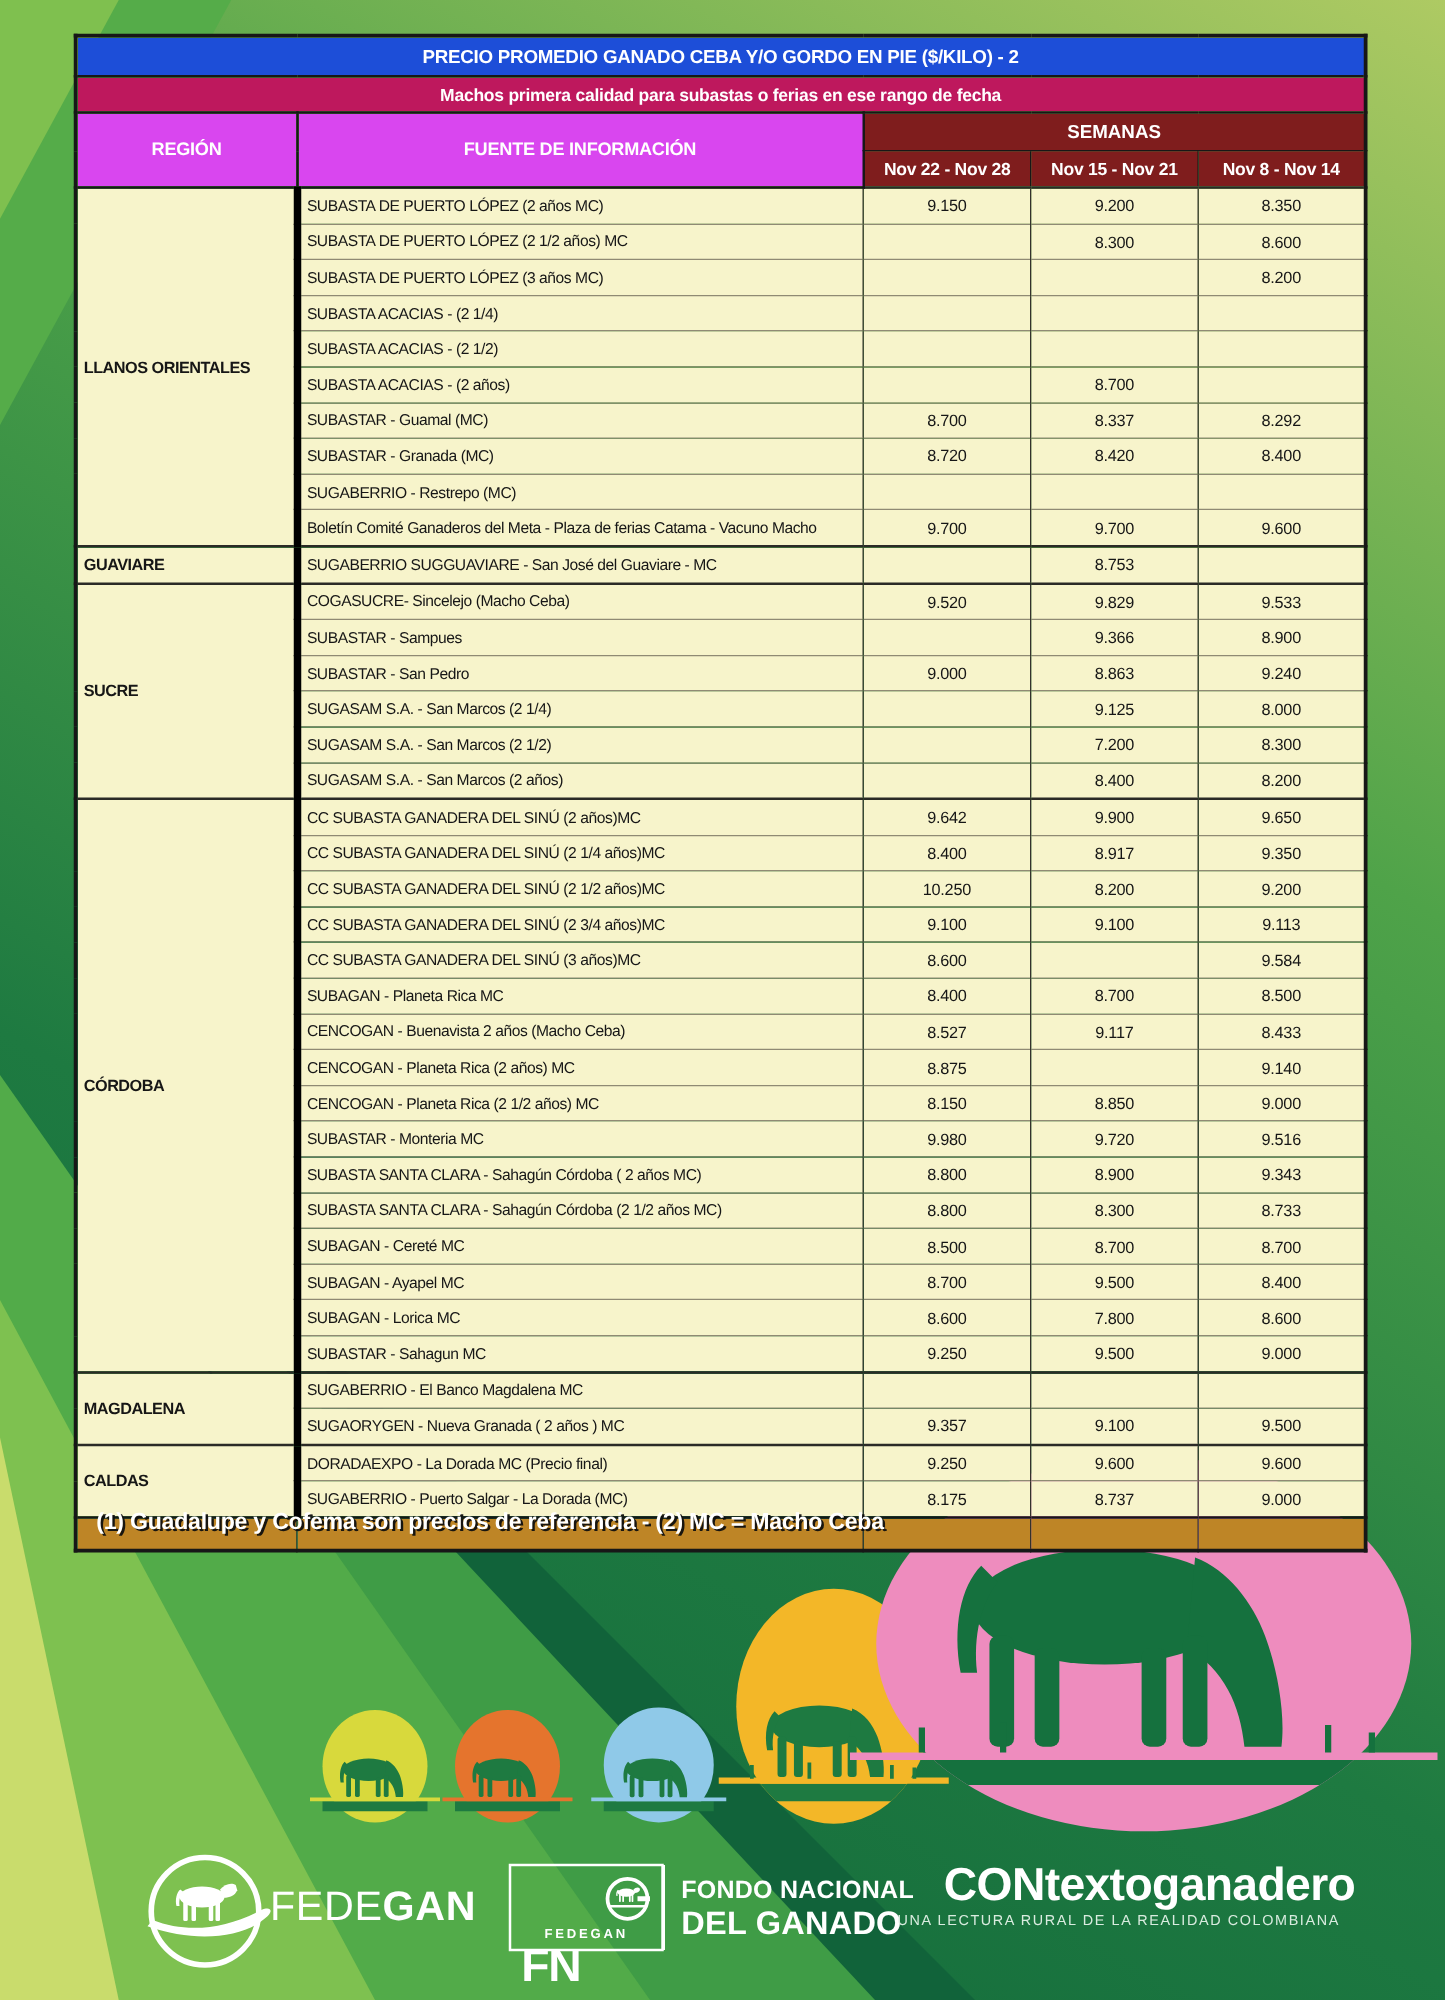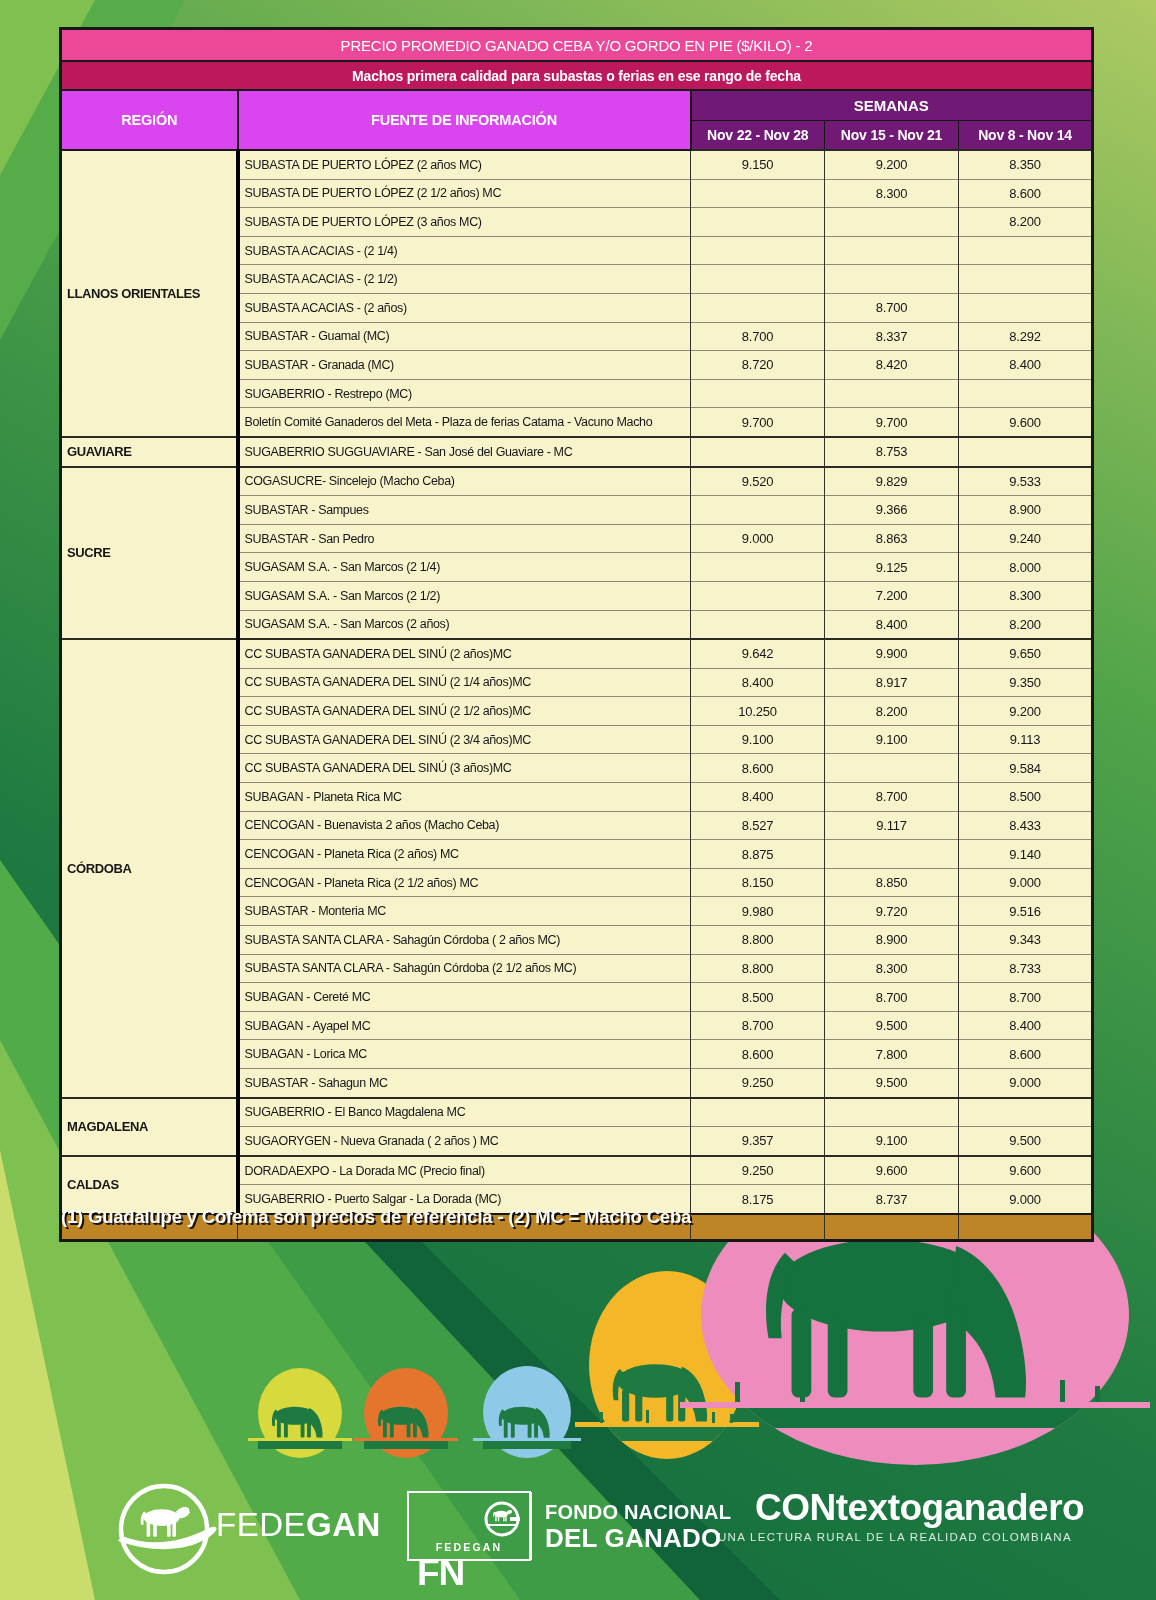--- a/index.html
+++ b/index.html
@@ -6,54 +6,54 @@
   .page{
     position:relative;width:1156px;height:1600px;overflow:hidden;
     font-family:"Liberation Sans",sans-serif;
   }
   .bg{position:absolute;left:0;top:0;z-index:0;}
   
   .sheet{position:absolute;left:59px;top:27px;z-index:2;}
   table{border-collapse:collapse;table-layout:fixed;width:1032px;border:3px solid #171717;}
   th,td{padding:0 5px;overflow:hidden;}
   .title-row th{
-    height:30px;background:#ec4899;color:#fff;font-size:15px;font-weight:400;
+    height:30px;background:#1d4ed8;color:#fff;font-size:15px;font-weight:700;
     text-align:center;border:2px solid #171717;letter-spacing:-0.2px;
   }
   .subtitle-row th{
     height:27px;background:#be185d;color:#fff;font-size:14px;font-weight:700;
     text-align:center;border:2px solid #171717;letter-spacing:-0.2px;
   }
   th.maroon{
     background:#d946ef;color:#fff;font-size:14.5px;font-weight:700;text-align:center;
     border:2px solid #171717;letter-spacing:-0.2px;
   }
   th.gold{
-    background:#701a75;color:#fff;font-weight:700;
+    background:#7f1d1d;color:#fff;font-weight:700;
     border:1.5px solid #171717;
   }
   th.semanas{height:29px;font-size:15px;}
   th.week{height:28px;font-size:14px;letter-spacing:-0.2px;margin-top:25px;}
   tbody td{
     background:#F7F4CB;height:27.6px;color:#161616;
     border-top:1px solid #8f8a74;border-left:1px solid #33312c;border-right:1px solid #33312c;
   }
   tbody tr.group-start td{border-top:2px solid #2b2a26;}
   td.region{
     font-weight:700;font-size:13px;letter-spacing:-0.4px;text-align:left;
-    vertical-align:middle;border-right:4px solid #000000;
+    vertical-align:middle;border-right:6px solid #000000;
   }
   td.src{font-size:12.5px;letter-spacing:-0.35px;text-align:left;white-space:nowrap;}
   td.val{font-size:13px;text-align:center;letter-spacing:-0.2px;}
   tbody tr.bottom-band td{
     background:#BE8526;height:24px;border-top:2px solid #171717;border-bottom:2px solid #171717;
   }
   
   .footnote{
-    position:absolute;left:61px;top:1206px;z-index:3;color:#fff;
+    position:absolute;left:77px;top:1206px;z-index:3;color:#fff;
     font-size:18.5px;font-weight:700;letter-spacing:-0.2px;
     text-shadow:2px 2px 0 rgba(15,15,15,0.95);white-space:nowrap;
   }
   
   .brand{position:absolute;z-index:3;color:#fff;}
   .fedegan-text{left:216px;top:1506px;font-size:33px;letter-spacing:0.5px;}
   .fedegan-text b{font-weight:700;}
   .fng-fn{left:417px;top:1552px;font-size:37px;font-weight:700;letter-spacing:-1px;}
   .fng-sub{left:408px;top:1541px;width:122px;text-align:center;font-size:10.5px;font-weight:700;letter-spacing:2.2px;}
   .fng-line1{left:545px;top:1501px;font-size:20px;font-weight:700;letter-spacing:0.2px;}

